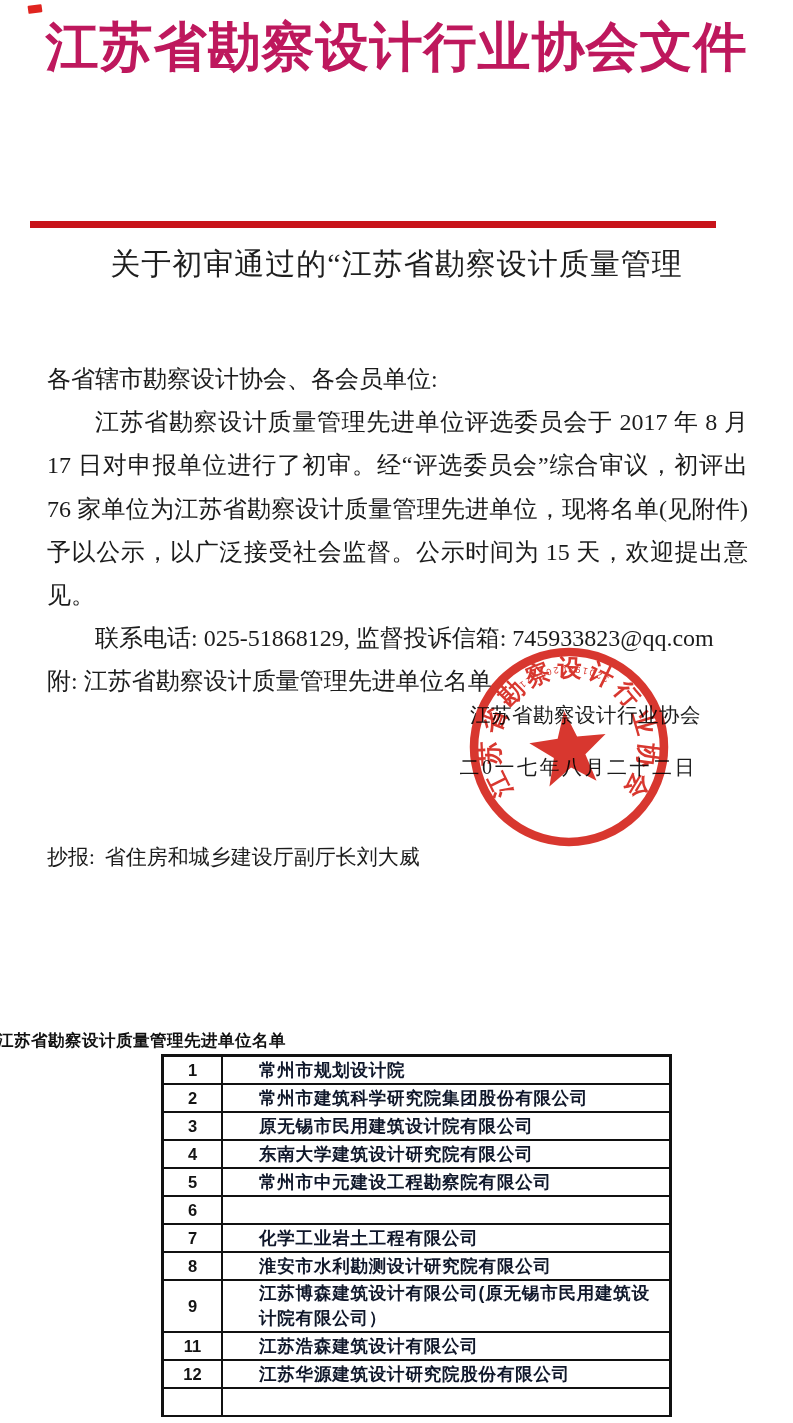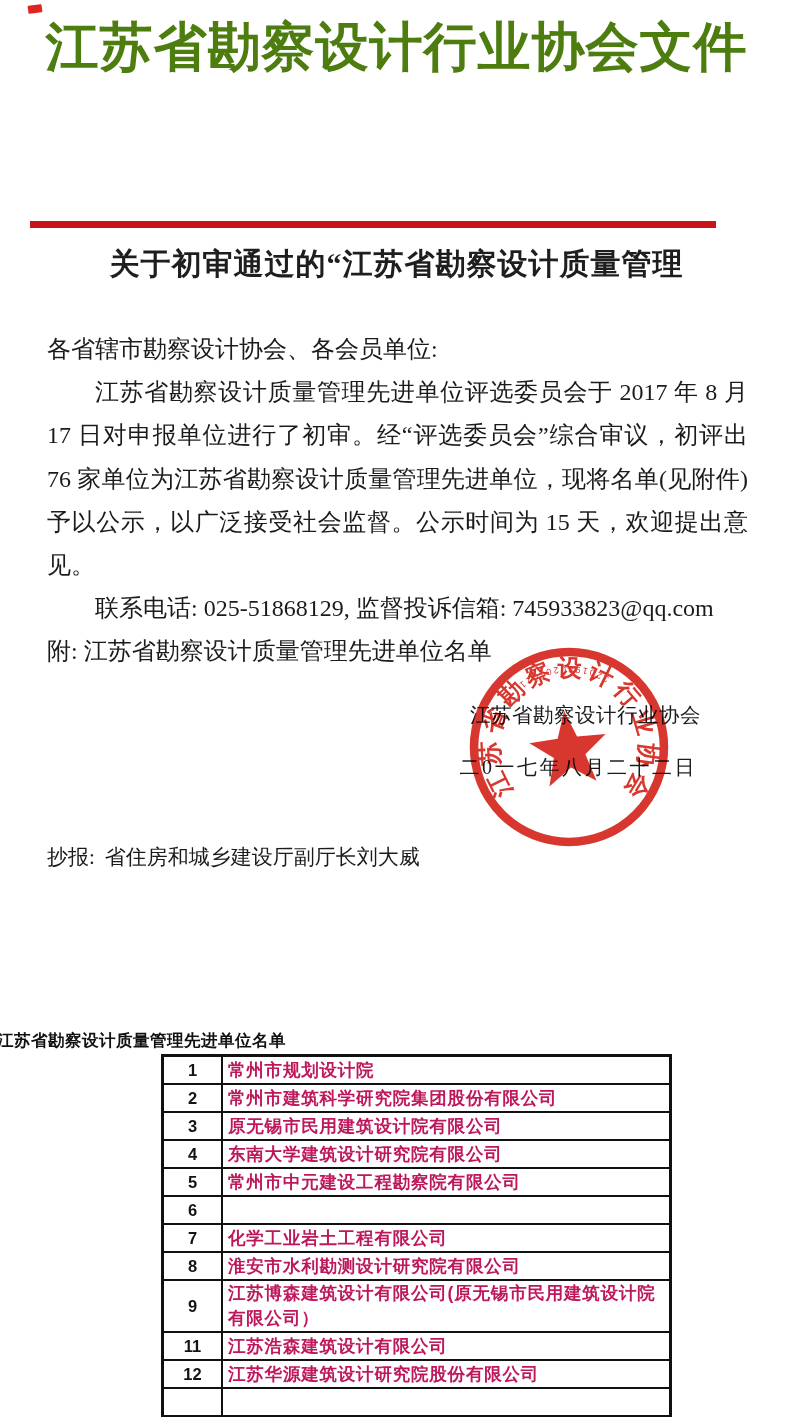--- a/index.html
+++ b/index.html
@@ -10,41 +10,41 @@
     background:#ffffff;
     overflow:hidden;
     font-family:"Liberation Serif", serif;
     color:#1b1b1b;
   }
   
   .letterhead{
     position:absolute;top:12px;left:0;right:0;
     text-align:center;
     font-size:53px;font-weight:bold;letter-spacing:1px;
-    color:#4d7c0f;
+    color:#be185d;
     white-space:nowrap;
   }
   .scan-artifact{
     position:absolute;left:28px;top:5px;width:14px;height:8px;
     background:#e0241f;transform:rotate(-8deg);border-radius:1px;
   }
   .red-rule{
     position:absolute;left:30px;top:221px;width:686px;height:7px;
     background:#c8131a;
   }
   
   .doc-title{
     position:absolute;top:243px;left:0;right:0;
     text-align:center;
-    font-size:30px;line-height:42px;font-weight:700;
+    font-size:30px;line-height:42px;font-weight:400;
     color:#1e1e1e;letter-spacing:1px;
   }
   
   .body-block{
-    position:absolute;top:328px;left:47px;width:701px;
+    position:absolute;top:358px;left:47px;width:701px;
     font-size:24px;line-height:43.2px;
   }
   .body-block p{margin:0;}
   .para-indent{text-indent:2em;text-align:justify;}
   .contact-line{text-indent:2em;}
   
   .signature-org{
     position:absolute;top:701px;right:92px;
     font-size:20.5px;letter-spacing:0.5px;white-space:nowrap;
   }
@@ -80,21 +80,21 @@
   .trow{display:flex;min-height:28px;border-bottom:2.5px solid #111;box-sizing:border-box;}
   .tnum{
     flex:0 0 57px;border-right:2.5px solid #111;
     display:flex;align-items:center;justify-content:center;
     font:700 16.5px "Liberation Sans", sans-serif;color:#141414;
   }
   .tname{
     flex:1;display:flex;align-items:center;
     padding:0 6px 0 5px;
     font:700 17.5px "Liberation Sans", sans-serif;
-    letter-spacing:0.8px;line-height:25px;color:#be185d;
+    letter-spacing:0.8px;line-height:25px;color:#0f172a;margin-left:31px;
   }
   .trow.cutoff{height:28px;}
 </style>
 </head>
 <body>
 
 <div class="page">
 
   <div class="scan-artifact"></div>
 

